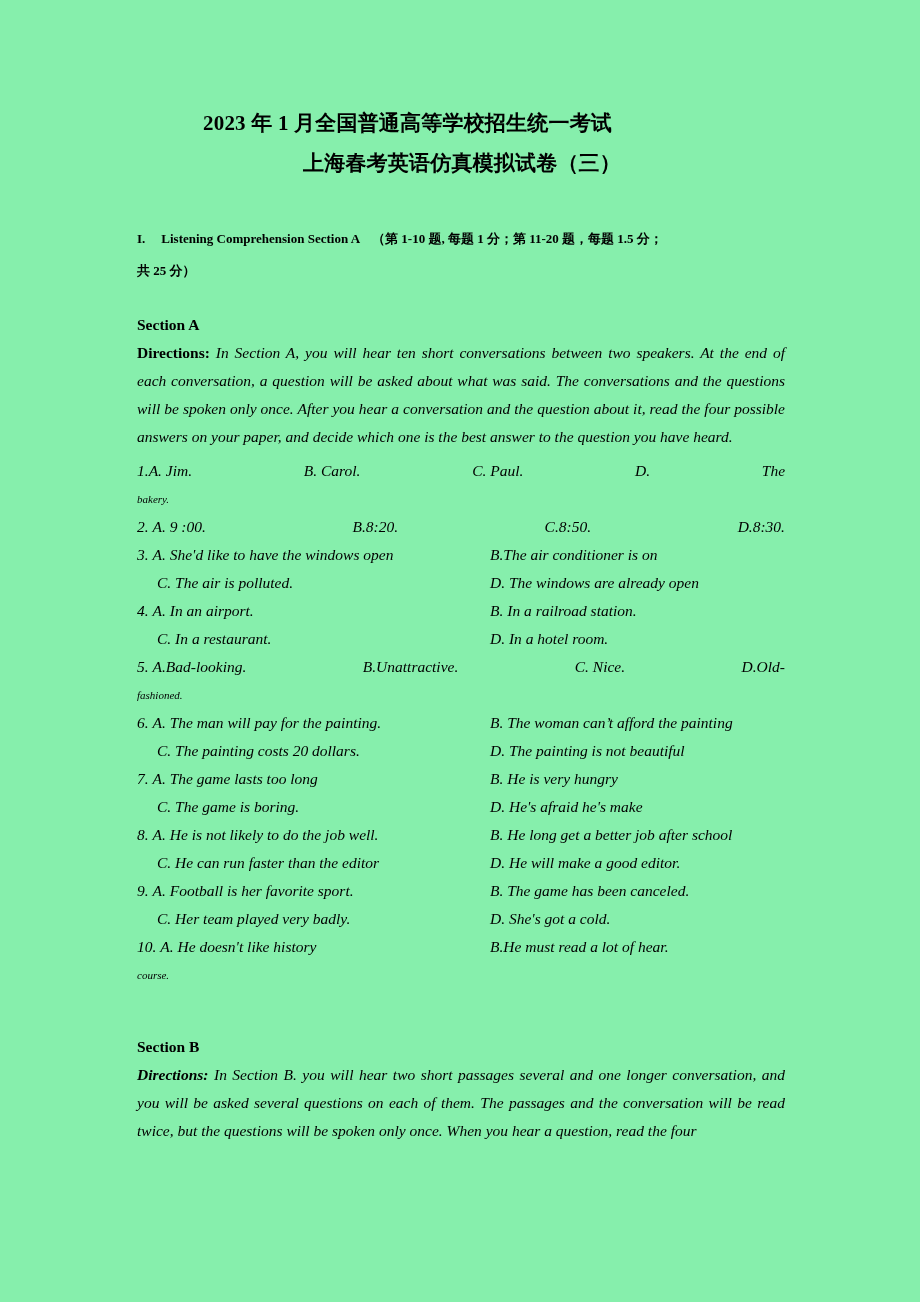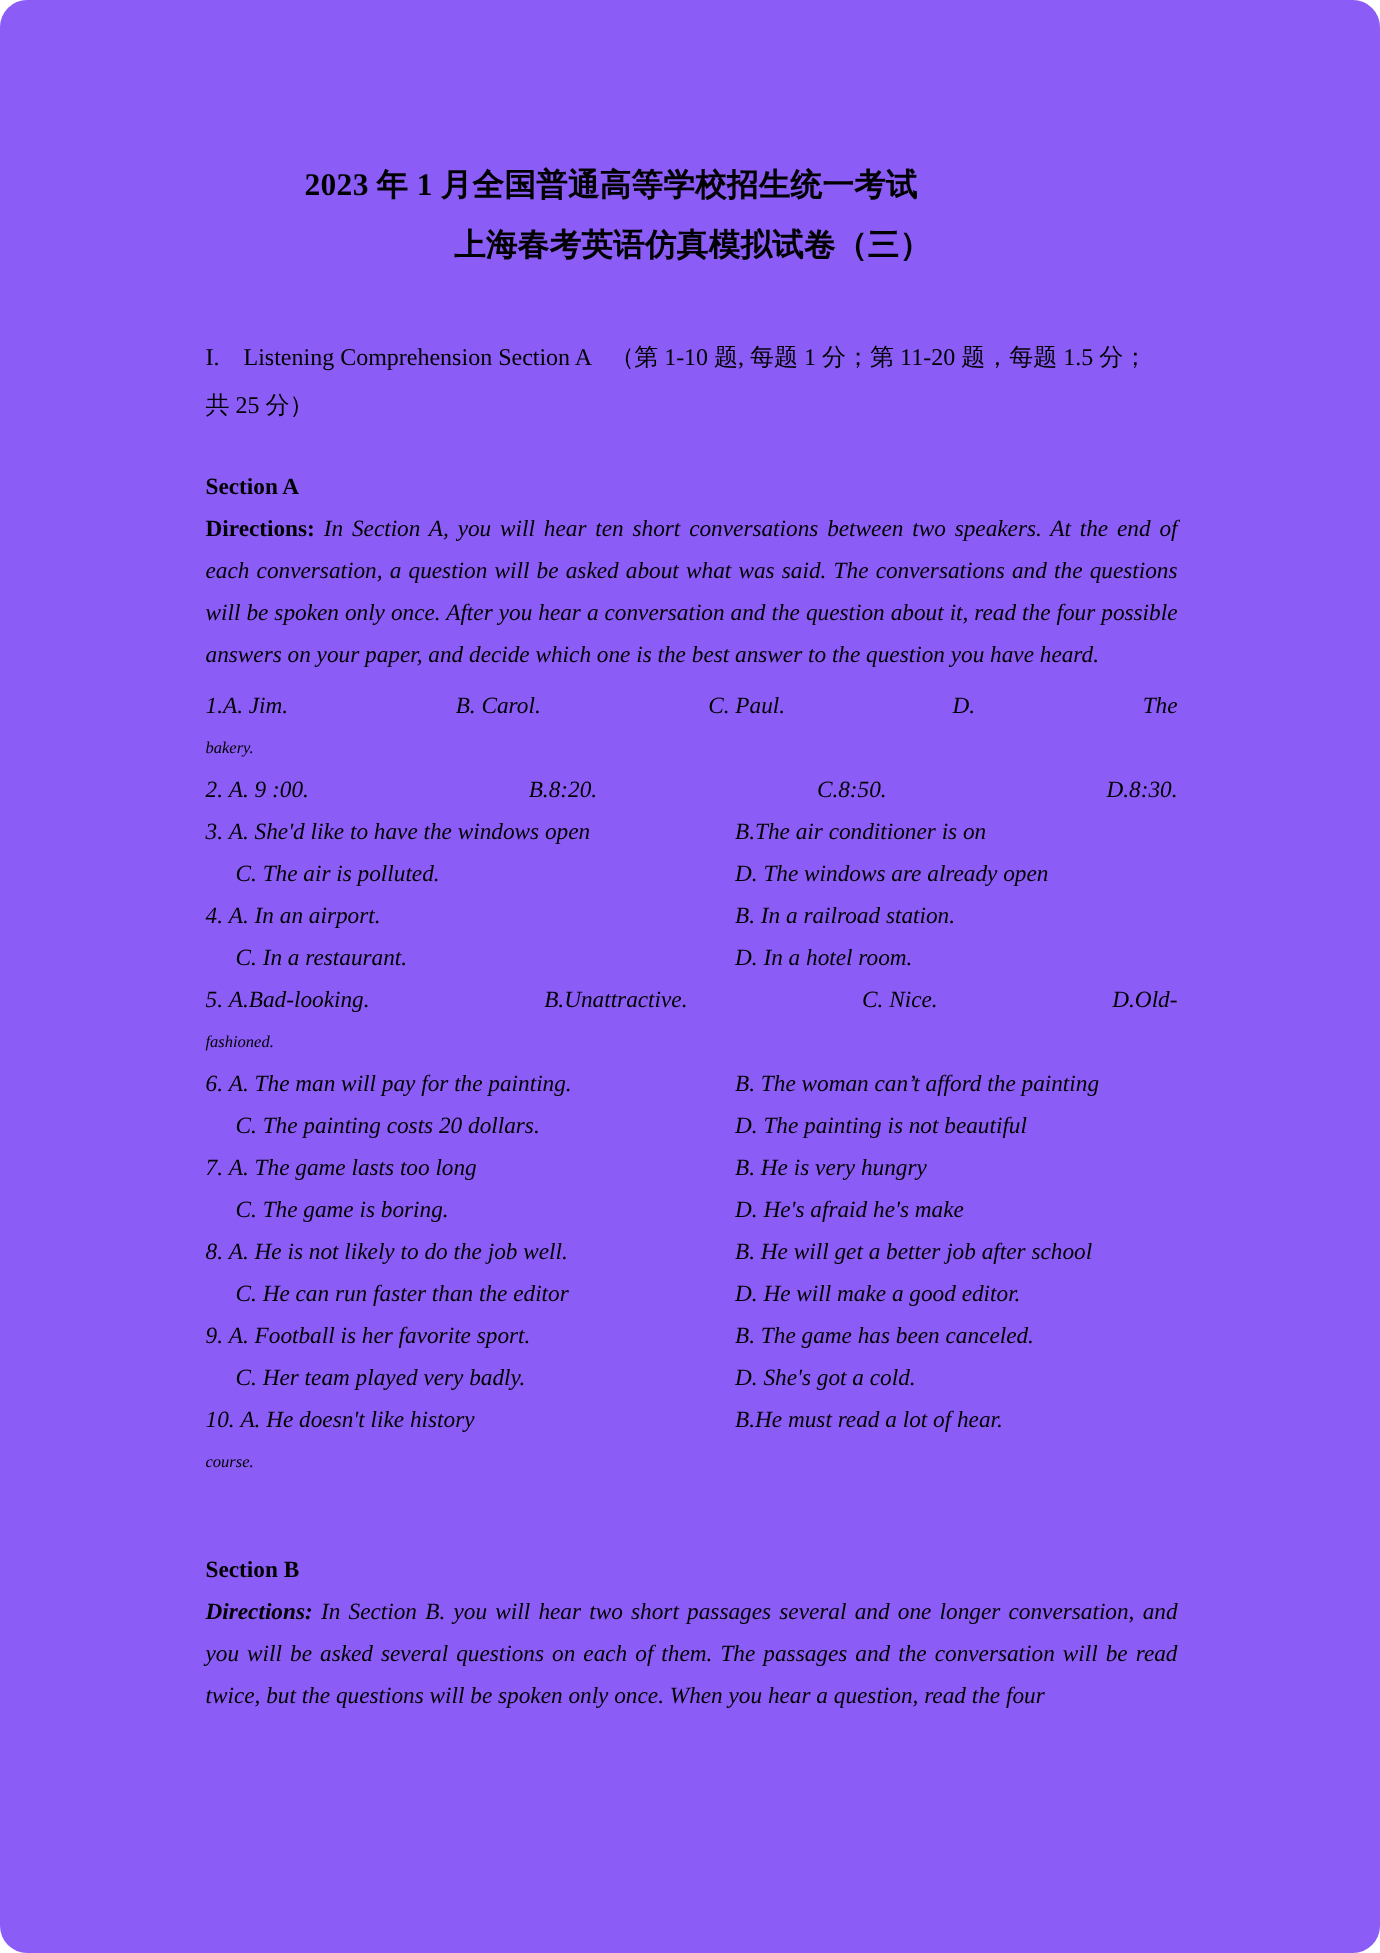--- a/index.html
+++ b/index.html
@@ -11,23 +11,22 @@
     width: 920px;
     height: 1302px;
     font-family: "Liberation Serif", "DejaVu Serif", serif;
     color: #000000;
     -webkit-font-smoothing: antialiased;
   }
   .page {
     position: relative;
     width: 920px;
     height: 1302px;
-    background: #8b5cf6;
+    background: #86efac;
     overflow: hidden;
-    border-radius: 18px;
   }
   .content {
     position: absolute;
     left: 137px;
     top: 0;
     width: 648px;
   }
 
   
   .title-block { padding-top: 103px; }
@@ -37,22 +36,22 @@
     line-height: 40px;
     letter-spacing: 0.2px;
     white-space: nowrap;
   }
   .doc-title.line1 { padding-left: 66px; }
   .doc-title.line2 { padding-left: 166px; }
 
   
   .part-heading {
     margin-top: 40px;
-    font-size: 16px;
-    font-weight: normal;
+    font-size: 13px;
+    font-weight: bold;
     line-height: 32px;
     text-align: justify;
     text-justify: inter-character;
   }
   .part-heading .roman { margin-right: 16px; }
   .part-heading .spacer { display: inline-block; width: 12px; }
 
   
   .section-label {
     font-size: 15.5px;
@@ -189,21 +188,21 @@
       </div>
 
       <div class="q-line row2">
         <span class="c1"><span>7.</span>&nbsp;<span>A. The game lasts too long</span></span><span class="c2">B. He is very hungry</span>
       </div>
       <div class="q-line row2 indent">
         <span class="c1">C. The game is boring.</span><span class="c2">D. He's afraid he's make</span>
       </div>
 
       <div class="q-line row2">
-        <span class="c1"><span>8.</span>&nbsp;<span>A. He is not likely to do the job well.</span></span><span class="c2">B. He will get a better job after school</span>
+        <span class="c1"><span>8.</span>&nbsp;<span>A. He is not likely to do the job well.</span></span><span class="c2">B. He long get a better job after school</span>
       </div>
       <div class="q-line row2 indent">
         <span class="c1">C. He can run faster than the editor</span><span class="c2">D. He will make a good editor.</span>
       </div>
 
       <div class="q-line row2">
         <span class="c1"><span>9.</span>&nbsp;<span>A. Football is her favorite sport.</span></span><span class="c2">B. The game has been canceled.</span>
       </div>
       <div class="q-line row2 indent">
         <span class="c1">C. Her team played very badly.</span><span class="c2">D. She's got a cold.</span>

